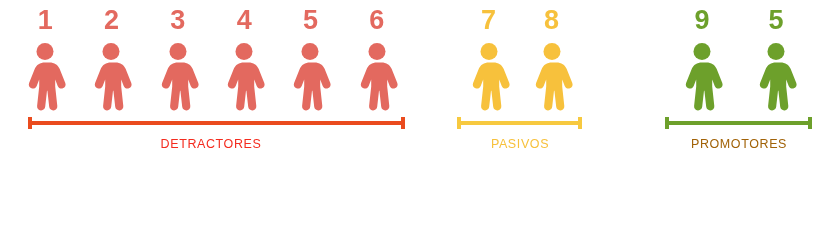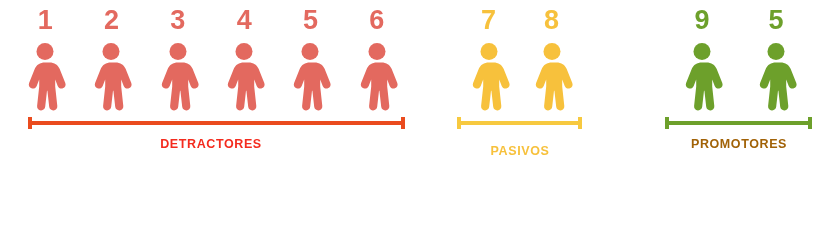--- a/index.html
+++ b/index.html
@@ -95,21 +95,21 @@
   .range-bar .cap-right { right: 0; }
 
   
   .category-label {
     position: absolute;
     top: 136px;
     left: 0;
     right: 0;
     text-align: center;
     font-size: 12.5px;
-    font-weight: bold;
+    font-weight: normal;
     letter-spacing: 0.6px;
     line-height: 16px;
     white-space: nowrap;
   }
 </style>
 </head>
 <body>
 
 <div id="nps-scale">
 
@@ -193,21 +193,21 @@
         </svg>
       </div>
     </div>
 
     <div class="range-bar" style="left:0px; right:1px;">
       <div class="bar-line" style="background:#f7c93f;"></div>
       <div class="cap cap-left" style="background:#f7c93f;"></div>
       <div class="cap cap-right" style="background:#f7c93f;"></div>
     </div>
 
-    <div class="category-label" style="color:#f7c13c;margin-top:7px;">PASIVOS</div>
+    <div class="category-label" style="color:#f7c13c;">PASIVOS</div>
   </div>
 
   <div class="nps-group" style="left:665px; width:148px;">
 
     <div class="numbers-row">
       <div class="score-number" style="color:#6da02b;">9</div>
       <div class="score-number" style="color:#6da02b;">5</div>
     </div>
 
     <div class="figures-row">

